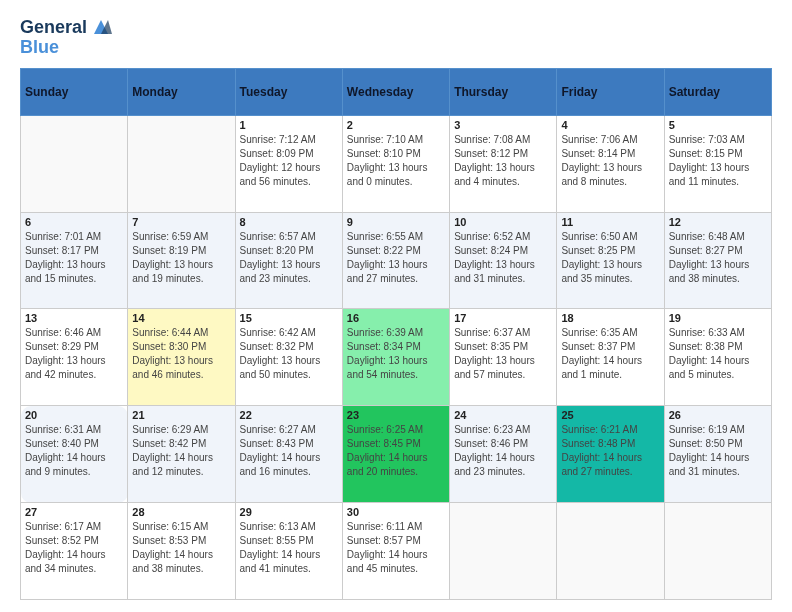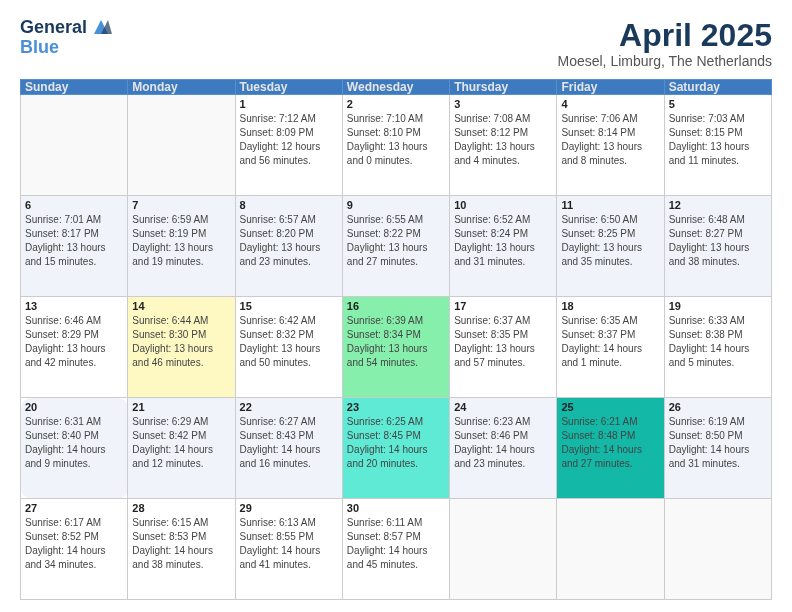--- a/index.html
+++ b/index.html
@@ -48,24 +48,24 @@
     }
     .calendar {
       flex: 1;
       border: 1px solid #ccc;
       border-collapse: collapse;
       width: 100%;
       table-layout: fixed;
     }
     .calendar th {
       background: #3d7abf;
-      color: #e5e5e5;
+      color: #0f172a;
       font-size: 12px;
       font-weight: bold;
-      padding: 0 4px;
+      padding: 16px 4px;
       border: 1px solid #5590cc;
       text-align: left;
     }
     .calendar td {
       border: 1px solid #ccc;
       vertical-align: top;
       padding: 3px 4px;
       font-size: 9.5px;
       color: #333;
       height: 78px;
@@ -96,24 +96,20 @@
         <div style="display:flex;align-items:center;">
           <span class="logo-text">General</span>
           <svg width="22" height="22" viewBox="0 0 22 22" style="margin-left:3px;margin-top:-2px;">
             <polygon points="4,18 11,4 18,18" fill="#4a90d9"></polygon>
             <polygon points="11,18 18,4 22,18" fill="#1a3a5c" opacity="0.7"></polygon>
           </svg>
         </div>
         <span class="logo-text" style="color:#4a90d9;font-size:18px;font-weight:bold;">Blue</span>
       </div>
     </div>
-    <div class="title-block">
-      <div class="month-title">April 2025</div>
-      <div class="subtitle">Moesel, Limburg, The Netherlands</div>
-    </div>
   </div>
 
   <table class="calendar">
     <thead>
       <tr>
         <th>Sunday</th>
         <th>Monday</th>
         <th>Tuesday</th>
         <th>Wednesday</th>
         <th>Thursday</th>
@@ -278,21 +274,21 @@
 Daylight: 14 hours
 and 12 minutes.</div>
           </td>
           <td style="background: rgb(240, 244, 250);">
             <span class="day-num">22</span>
             <div class="day-info" style="white-space: pre-line;">Sunrise: 6:27 AM
 Sunset: 8:43 PM
 Daylight: 14 hours
 and 16 minutes.</div>
           </td>
-          <td style="background: #5eead4;">
+          <td style="background: #22c55e;">
             <span class="day-num">23</span>
             <div class="day-info" style="white-space: pre-line;">Sunrise: 6:25 AM
 Sunset: 8:45 PM
 Daylight: 14 hours
 and 20 minutes.</div>
           </td>
           <td style="background: rgb(240, 244, 250);">
             <span class="day-num">24</span>
             <div class="day-info" style="white-space: pre-line;">Sunrise: 6:23 AM
 Sunset: 8:46 PM

